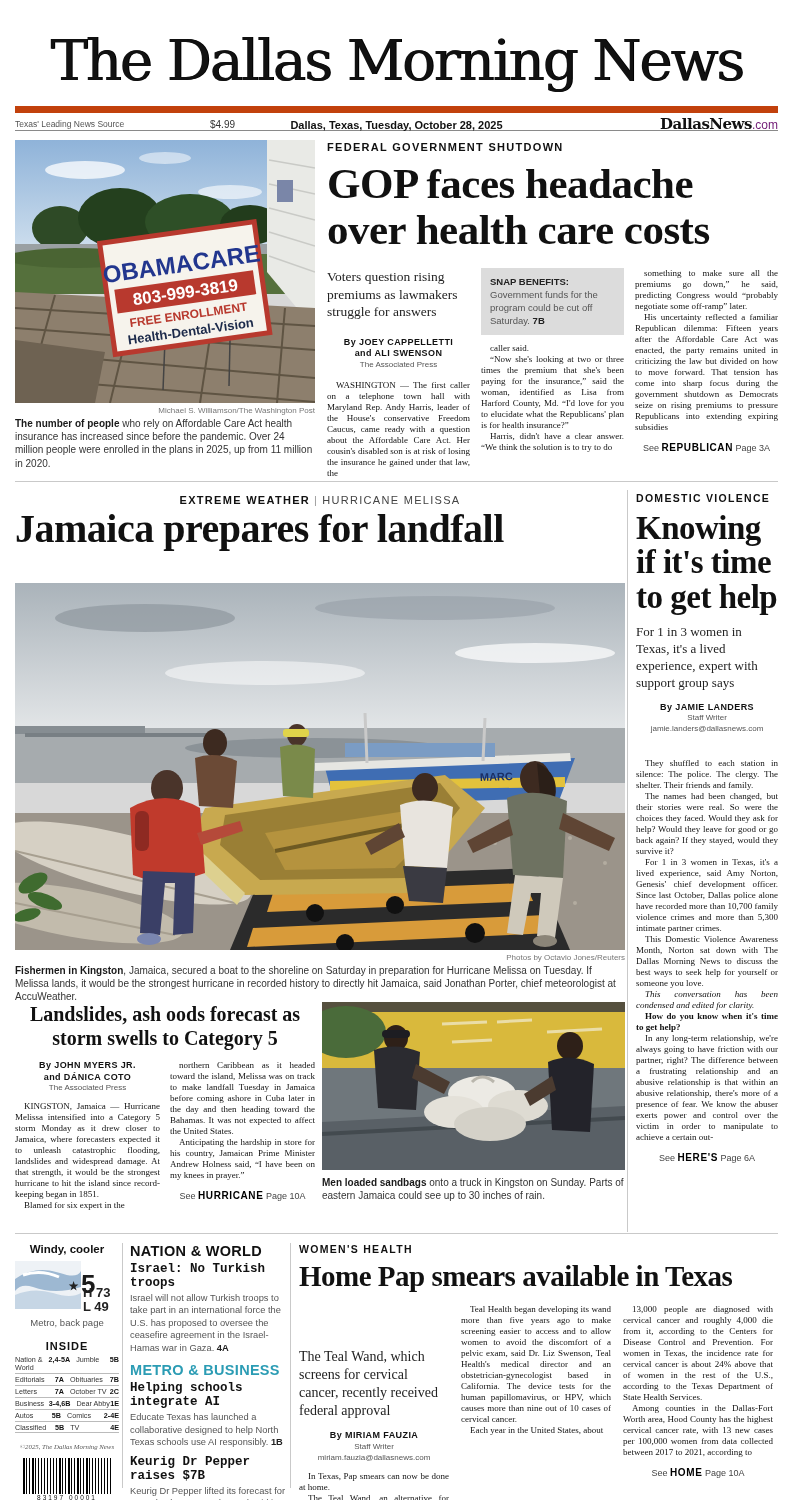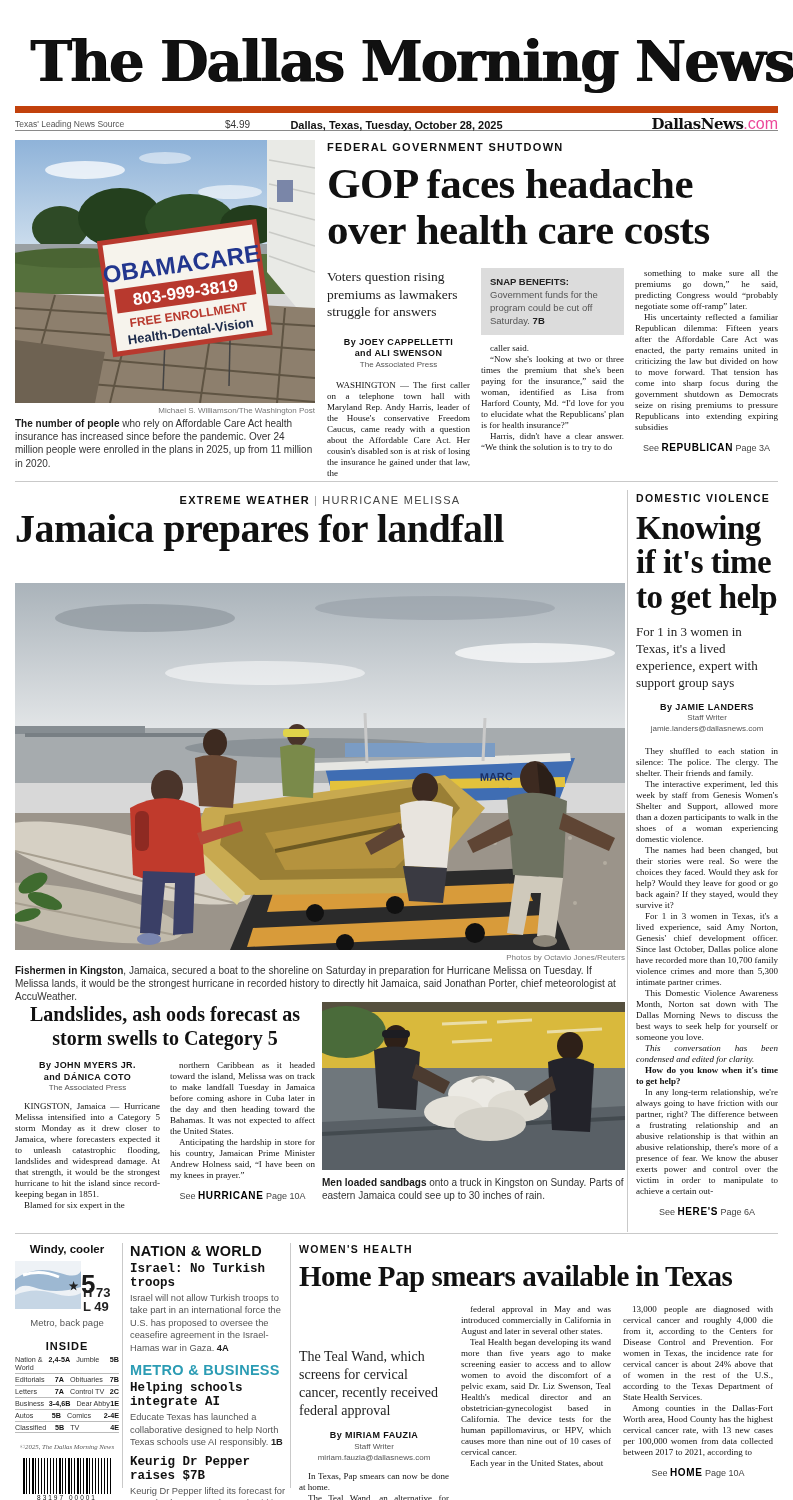--- a/index.html
+++ b/index.html
@@ -2,32 +2,32 @@
 <html><head>
 <meta charset="utf-8">
 <style>
   * { margin:0; padding:0; box-sizing:border-box; }
   html,body { background:#ffffff; }
   .page { position:relative; width:793px; height:1500px; background:#fff; margin:0 auto;
           font-family:"Liberation Serif", serif; color:#111; overflow:hidden; }
   .abs { position:absolute; }
 
   
-  .mast-title { font-family:"DejaVu Serif", serif; font-weight:bold; font-size:56px;
-                letter-spacing:-2px; text-align:right; white-space:nowrap;
+  .mast-title { font-family:"DejaVu Serif", serif; font-weight:normal; font-size:56px;
+                letter-spacing:-2px; text-align:center; white-space:nowrap;
                 text-shadow:1px 0 0 #000; }
   .infobar { left:15px; top:106px; width:763px; height:25px;
              border-top:7px solid #c2410c; border-bottom:1px solid #8a8a8a; }
   .infobar span { position:absolute; top:6px; font-family:"Liberation Sans",sans-serif; }
   .tagline { left:0; font-size:8.5px; color:#555; }
-  .price   { left:210px; font-size:10px; color:#333; }
+  .price   { left:195px; font-size:10px; color:#333; }
   .dateline{ left:0; right:0; text-align:center; font-size:11px; font-weight:bold; color:#111; }
   .site    { right:0; font-size:15px; top:2px !important; }
   .site b  { font-family:"DejaVu Serif", serif; font-weight:bold; letter-spacing:-0.5px; }
-  .site .tld { font-size:16px; color:#ec4899; position:static; }
+  .site .tld { font-size:12px; color:#701a75; position:static; }
 
   
   .kicker { font-family:"Liberation Sans",sans-serif; font-weight:bold; font-size:11px;
             letter-spacing:1.3px; color:#111; }
   .kicker .sep { font-weight:normal; color:#999; padding:0 4px; }
   .kicker .soft { font-weight:normal; color:#444; }
   .hl { font-weight:bold; letter-spacing:-0.5px; line-height:1.06; }
   .deck { font-size:13.5px; line-height:1.3; color:#222; }
   .byline { font-family:"Liberation Sans",sans-serif; font-weight:bold; font-size:9px;
             text-align:center; letter-spacing:.4px; line-height:1.3; }
@@ -364,24 +364,23 @@
   <div class="abs vrule" style="left:627px; top:490px; height:742px;"></div>
   <div class="abs" style="left:636px; top:492px; width:142px;">
     <div class="kicker" style="font-size:10.5px;">DOMESTIC VIOLENCE</div>
     <div class="hl" style="font-size:33px; margin-top:7px; line-height:1.04;">Knowing if it's time to get help</div>
     <div class="deck" style="margin-top:10px; font-size:13px;">For 1 in 3 women in Texas, it's a lived experience, expert with support group says</div>
     <div style="margin-top:10px;">
       <div class="byline">By JAMIE LANDERS</div>
       <div class="byrole">Staff Writer</div>
       <div class="byrole">jamie.landers@dallasnews.com</div>
     </div>
-    <div class="bodycol" style="margin-top:12px;">
+    <div class="bodycol" style="margin-top:24px;">
       <div>
           <p class="para">They shuffled to each station in silence: The police. The clergy. The shelter. Their friends and family.</p>
-          <p class="para">The interactive experiment, led this week by staff from Genesis Women's Shelter and Support, allowed more than a dozen participants to walk in the shoes of a woman experiencing domestic violence.</p>
           <p class="para">The names had been changed, but their stories were real. So were the choices they faced. Would they ask for help? Would they leave for good or go back again? If they stayed, would they survive it?</p>
           <p class="para">For 1 in 3 women in Texas, it's a lived experience, said Amy Norton, Genesis' chief development officer. Since last October, Dallas police alone have recorded more than 10,700 family violence crimes and more than 5,300 intimate partner crimes.</p>
           <p class="para">This Domestic Violence Awareness Month, Norton sat down with The Dallas Morning News to discuss the best ways to seek help for yourself or someone you love.</p>
         </div>
       <p class="italic-note">This conversation has been condensed and edited for clarity.</p>
       <p class="q-head">How do you know when it's time to get help?</p>
       <div>
           <p class="para">In any long-term relationship, we're always going to have friction with our partner, right? The difference between a frustrating relationship and an abusive relationship is that within an abusive relationship, there's more of a presence of fear. We know the abuser exerts power and control over the victim in order to manipulate to achieve a certain out-</p>
         </div>
       <p class="jump"><span>See</span> <b>HERE'S</b> <span>Page 6A</span></p>
@@ -418,21 +417,21 @@
         </div>
       <div class="idx-row">
           <span class="lbl">Editorials</span>
           <span class="pg">7A</span>
           <span class="lbl">Obituaries</span>
           <span class="pg">7B</span>
         </div>
       <div class="idx-row">
           <span class="lbl">Letters</span>
           <span class="pg">7A</span>
-          <span class="lbl">Control TV</span>
+          <span class="lbl">October TV</span>
           <span class="pg">2C</span>
         </div>
       <div class="idx-row">
           <span class="lbl">Business</span>
           <span class="pg">3-4,6B</span>
           <span class="lbl">Dear Abby</span>
           <span class="pg">1E</span>
         </div>
       <div class="idx-row">
           <span class="lbl">Autos</span>
@@ -480,21 +479,20 @@
           <div class="byrole">Staff Writer</div>
           <div class="byrole">miriam.fauzia@dallasnews.com</div>
         </div>
         <div style="margin-top:8px;">
             <p class="para">In Texas, Pap smears can now be done at home.</p>
             <p class="para">The Teal Wand, an alternative for cervical cancer screening, recently became available to women across the state. The self-collection device from San Francisco–based startup Teal Health received</p>
           </div>
       </div>
       <div class="bodycol" style="width:150px;">
         <div>
-            <p class="para">federal approval in May and was introduced commercially in California in August and later in several other states.</p>
             <p class="para">Teal Health began developing its wand more than five years ago to make screening easier to access and to allow women to avoid the discomfort of a pelvic exam, said Dr. Liz Swenson, Teal Health's medical director and an obstetrician-gynecologist based in California. The device tests for the human papillomavirus, or HPV, which causes more than nine out of 10 cases of cervical cancer.</p>
             <p class="para">Each year in the United States, about</p>
           </div>
       </div>
       <div class="bodycol" style="width:150px;">
         <div>
             <p class="para">13,000 people are diagnosed with cervical cancer and roughly 4,000 die from it, according to the Centers for Disease Control and Prevention. For women in Texas, the incidence rate for cervical cancer is about 24% above that of women in the rest of the U.S., according to the Texas Department of State Health Services.</p>
             <p class="para">Among counties in the Dallas-Fort Worth area, Hood County has the highest cervical cancer rate, with 13 new cases per 100,000 women from data collected between 2017 to 2021, according to</p>
           </div>
         <p class="jump"><span>See</span> <b>HOME</b> <span>Page 10A</span></p>

